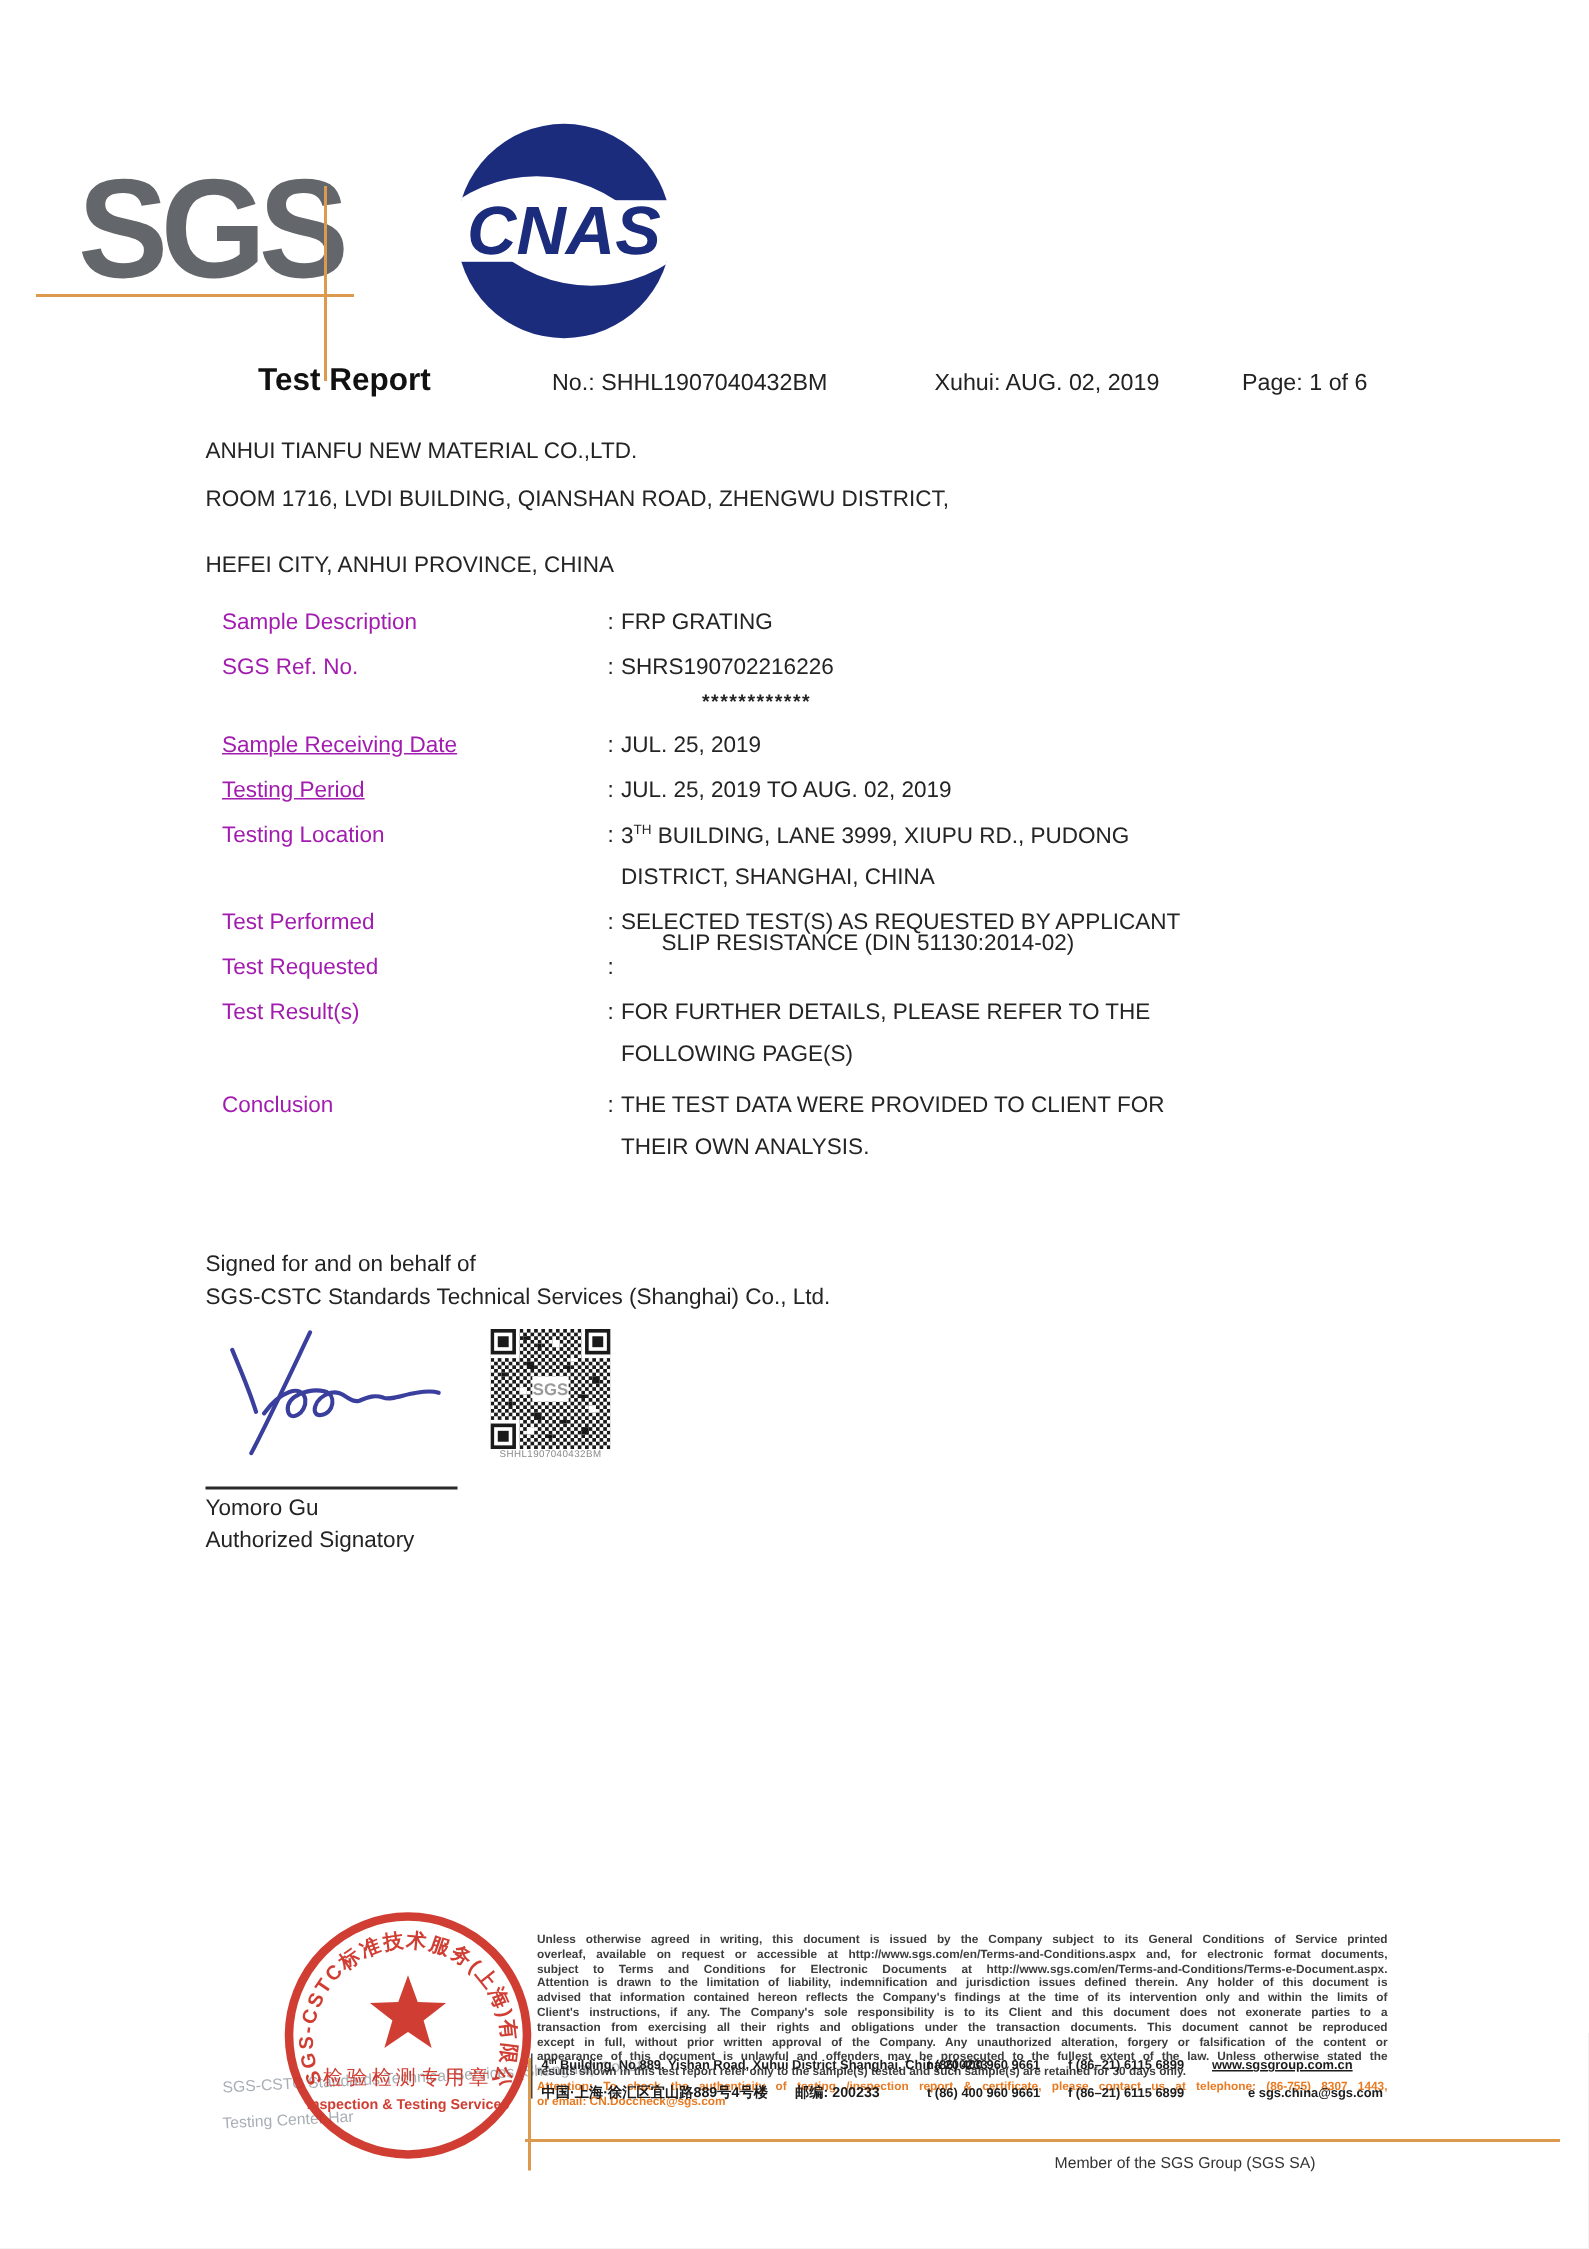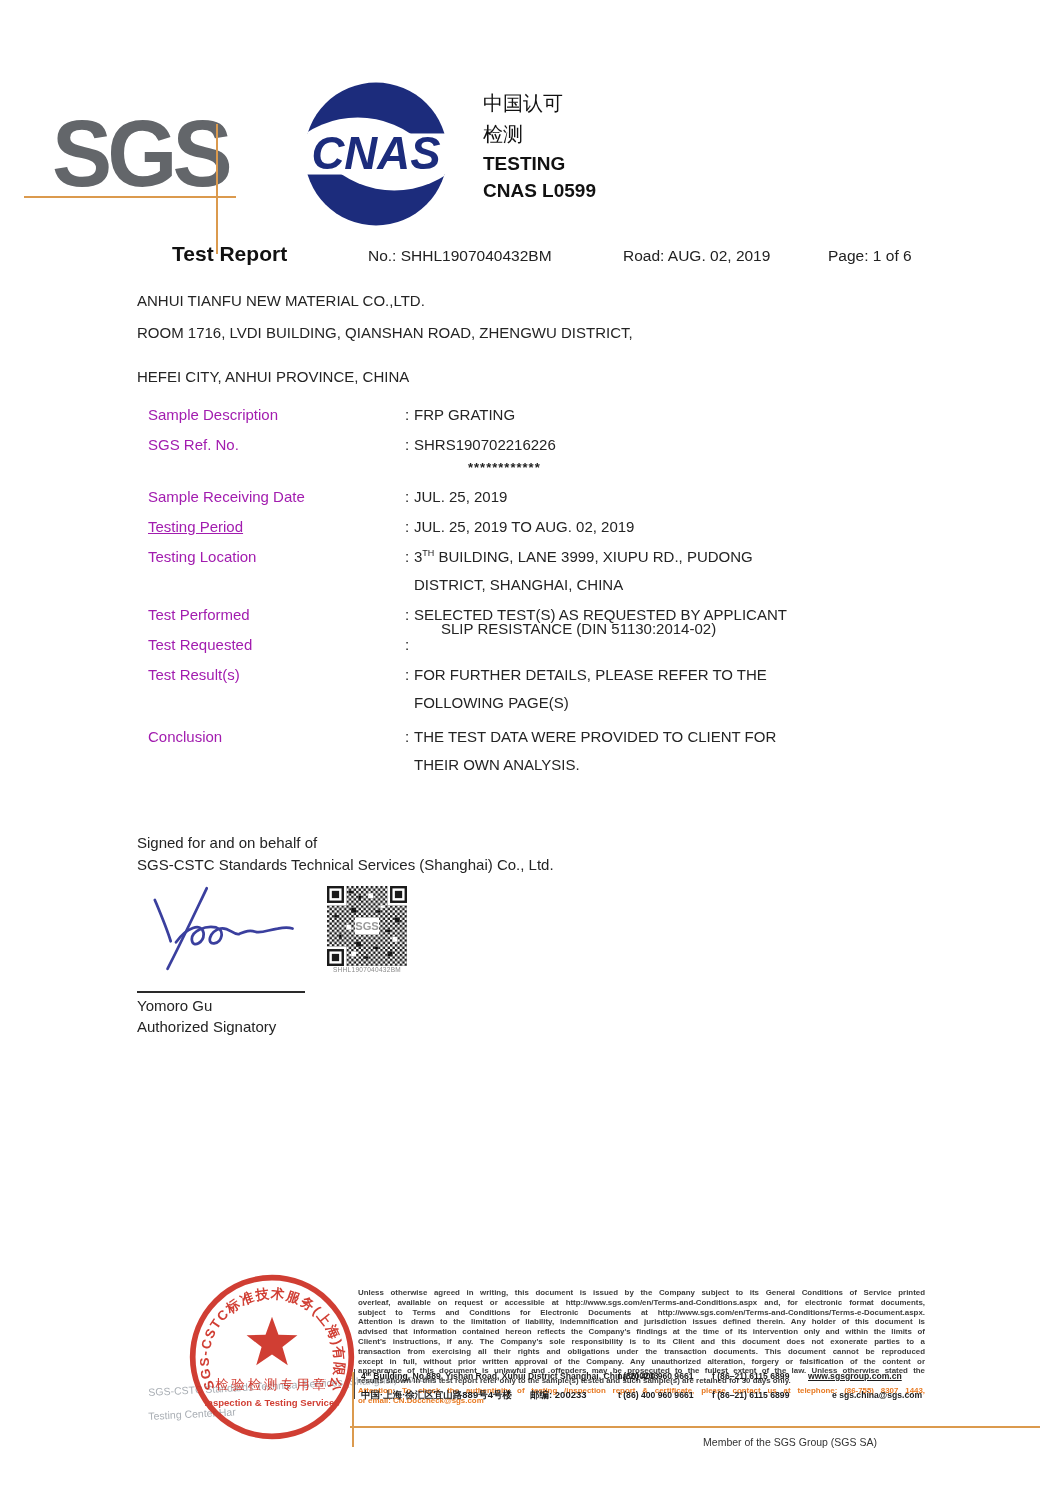--- a/index.html
+++ b/index.html
@@ -74,34 +74,28 @@
           <rect width="100" height="100" fill="#fff"></rect>
           <circle cx="62" cy="12" r="62" fill="#000"></circle>
         </mask>
     </defs>
     <circle cx="50" cy="50" r="47" fill="#1C2C7C" mask="url(#cnasTop)"></circle>
     <circle cx="50" cy="50" r="47" fill="#1C2C7C" mask="url(#cnasBot)"></circle>
     <rect x="1" y="36.5" width="98" height="27" fill="#ffffff"></rect>
     <text x="50" y="60" font-size="30" font-weight="bold" font-style="italic" text-anchor="middle" fill="#1C2C7C" font-family="Liberation Sans, sans-serif">CNAS</text>
   </svg>
 
-  <div class="abs accred-text" style="left:483px; top:88px;">
-    <div class="accred-cjk">中国认可</div>
-    <div class="accred-cjk">检测</div>
-    <div class="accred-lat">TESTING</div>
-    <div class="accred-lat">CNAS L0599</div>
-  </div>
 
   <div class="abs title" style="left:172px; top:242px;">Test Report</div>
   <div class="abs hmeta" style="left:368px; top:247px;">
     <span>No.:</span>
     <span>SHHL1907040432BM</span>
   </div>
   <div class="abs hmeta" style="left:623px; top:247px;">
-    <span>Road:</span>
+    <span>Xuhui:</span>
     <span>AUG. 02, 2019</span>
   </div>
   <div class="abs hmeta" style="left:828px; top:247px;">
     <span>Page:</span>
     <span>1 of 6</span>
   </div>
 
   <div class="abs body-text" style="left:137px; top:292px;">ANHUI TIANFU NEW MATERIAL CO.,LTD.</div>
   <div class="abs body-text" style="left:137px; top:324px;">ROOM 1716, LVDI BUILDING, QIANSHAN ROAD, ZHENGWU DISTRICT,</div>
   <div class="abs body-text" style="left:137px; top:351px;margin-top:17px;">HEFEI CITY, ANHUI PROVINCE, CHINA</div>
@@ -111,21 +105,21 @@
     <span class="kv-colon" style="top:406px;">:</span>
     <span class="kv-value" style="top:406px;">FRP GRATING</span>
   </div>
   <div>
     <span class="kv-label" style="top:436px;">SGS Ref. No.</span>
     <span class="kv-colon" style="top:436px;">:</span>
     <span class="kv-value" style="top:436px;">SHRS190702216226</span>
   </div>
   <div class="abs stars" style="left:468px; top:460px;">************</div>
   <div>
-    <span class="kv-label" style="top:488px;">Sample Receiving Date</span>
+    <span class="kv-label" style="top:488px;text-decoration:underline;">Sample Receiving Date</span>
     <span class="kv-colon" style="top:488px;">:</span>
     <span class="kv-value" style="top:488px;">JUL. 25, 2019</span>
   </div>
   <div>
     <span class="kv-label" style="top:518px;text-decoration:underline;">Testing Period</span>
     <span class="kv-colon" style="top:518px;">:</span>
     <span class="kv-value" style="top:518px;">JUL. 25, 2019 TO AUG. 02, 2019</span>
   </div>
   <div>
     <span class="kv-label" style="top:548px;">Testing Location</span>

